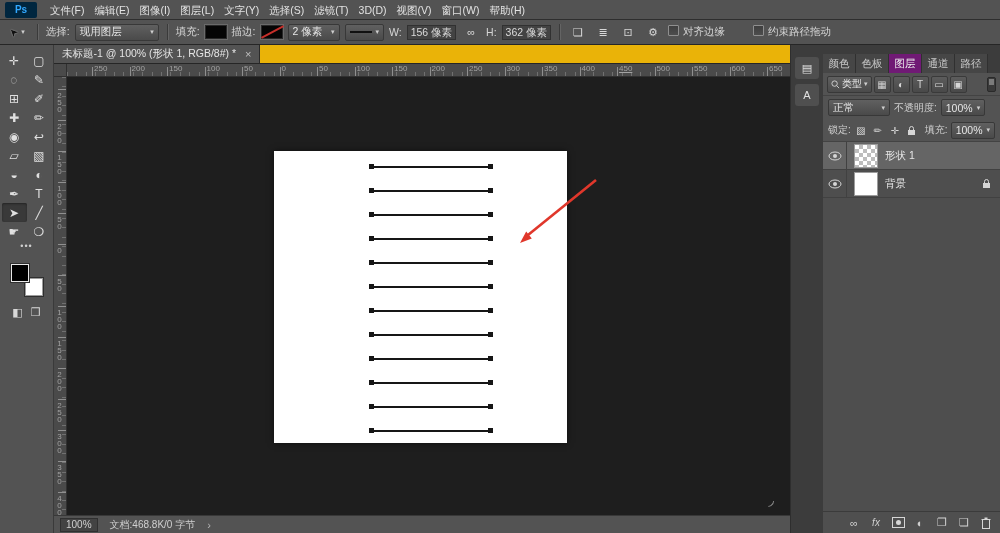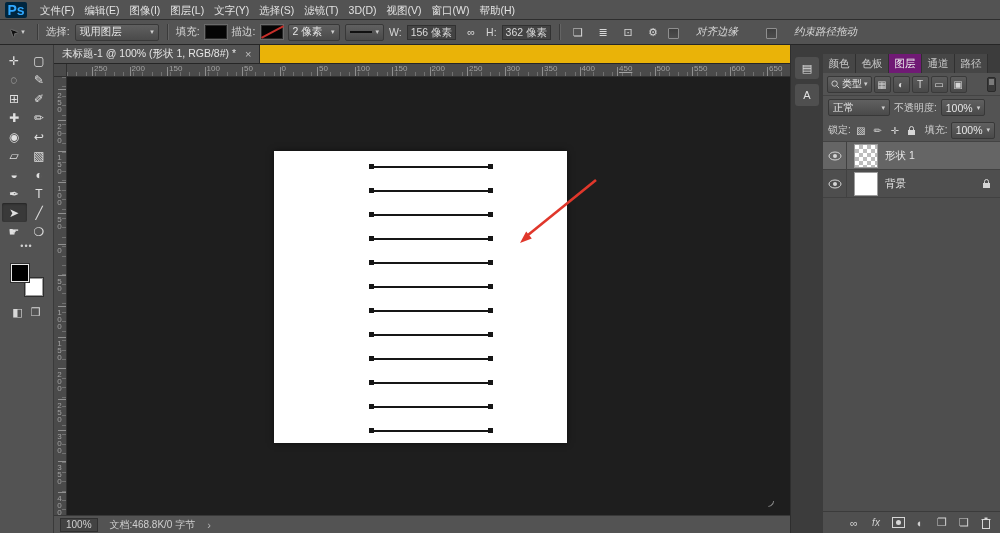--- a/index.html
+++ b/index.html
@@ -5,41 +5,41 @@
   * { box-sizing: border-box; margin: 0; padding: 0; }
   html,body { width:1000px; height:533px; overflow:hidden; }
   body {
     font-family: "Liberation Sans", "DejaVu Sans", sans-serif;
     font-size: 11px; color:#d9d9d9; background:#535353;
   }
   .app { width:1000px; height:533px; display:flex; flex-direction:column; overflow:hidden; }
 
   
   .menubar { height:20px; flex:0 0 20px; display:flex; align-items:center; background:#535353; border-bottom:1px solid #2e2e2e; padding-left:3px; }
-  .ps-logo { width:22px; height:16px; background:#00263f; color:#31a8ff; font-weight:bold; font-size:14px;
+  .ps-logo { width:32px; height:16px; background:#00263f; color:#31a8ff; font-weight:bold; font-size:10px;
              display:flex; align-items:center; justify-content:center; border-radius:2px; margin:0 8px 0 2px; }
   .menu-item { padding:0 5px; font-size:10.5px; line-height:20px; color:#e2e2e2; white-space:nowrap; }
 
   
   .optionsbar { height:25px; flex:0 0 25px; display:flex; align-items:center; background:#535353; border-bottom:1px solid #262626; padding:0 5px; gap:5px; }
   .obar-label { font-size:10.5px; color:#d6d6d6; white-space:nowrap; }
   .dd { display:inline-flex; align-items:center; justify-content:space-between; gap:4px;
         background:linear-gradient(#606060,#4a4a4a); border:1px solid #383838; border-radius:2px;
         height:17px; padding:0 4px; font-size:10.5px; color:#e6e6e6; white-space:nowrap; }
   .dd-caret { font-size:7px; color:#cfcfcf; }
   .value-box { background:#434343; border:1px solid #313131; height:15px; line-height:13px; padding:0 3px; font-size:10.5px; white-space:nowrap;text-align:center; }
   .swatch { width:22px; height:14px; border:1px solid #282828; box-shadow:0 0 0 1px #6a6a6a; background:#050505; position:relative; }
   .swatch .slash { position:absolute; left:-2px; top:5px; width:25px; height:2px; background:#c62f2a; transform:rotate(-28deg); }
   .stroke-style-line { width:22px; height:2px; background:#111; }
   .vsep { width:1px; align-self:stretch; margin:4px 3px; background:#3a3a3a; box-shadow:1px 0 0 #646464; }
   .tool-preset { display:flex; align-items:center; gap:3px; padding:0 4px; }
   .preset-arrow { display:inline-block; transform:rotate(-135deg); font-size:11px; color:#111; text-shadow:0 0 1px #eee; }
   .icon-btn { min-width:20px; height:18px; display:inline-flex; align-items:center; justify-content:center;
               font-size:11px; color:#d8d8d8; border-radius:2px; }
-  .cb-group { display:flex; align-items:flex-end; gap:17px;font-style:italic; }
+  .cb-group { display:flex; align-items:flex-start; gap:4px; }
   .cb { width:11px; height:11px; border:1px solid #8f8f8f; border-radius:1px; background:linear-gradient(#3f3f3f,#4d4d4d); }
 
   
   .workspace { flex:1; display:flex; min-height:0; }
 
   
   .toolcolumn { width:54px; flex:0 0 54px; background:#535353; border-right:1px solid #3a3a3a; display:flex; flex-direction:column; align-items:center; padding-top:6px; }
   .tool-grid { display:grid; grid-template-columns:25px 25px; }
   .tool { height:19px; display:flex; align-items:center; justify-content:center; font-size:12px; color:#e0e0e0; border-radius:2px; }
   .tool.active { background:#393939; box-shadow:inset 0 1px 2px #242424; }

